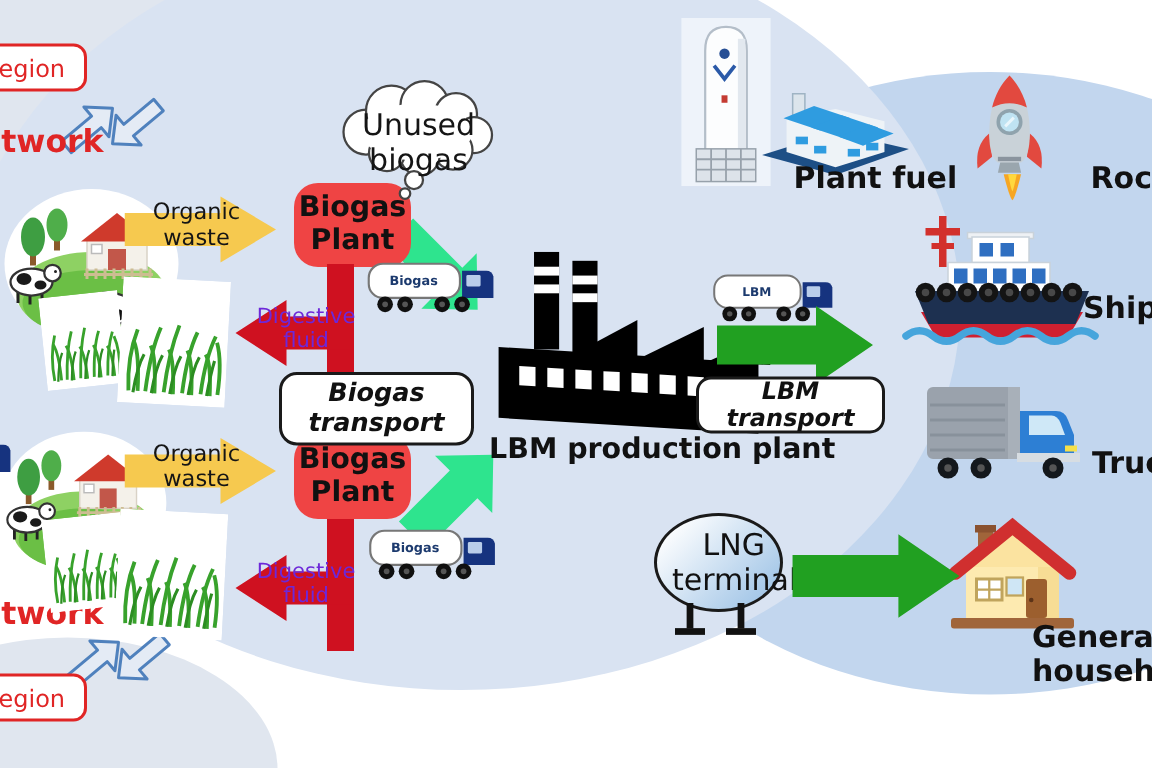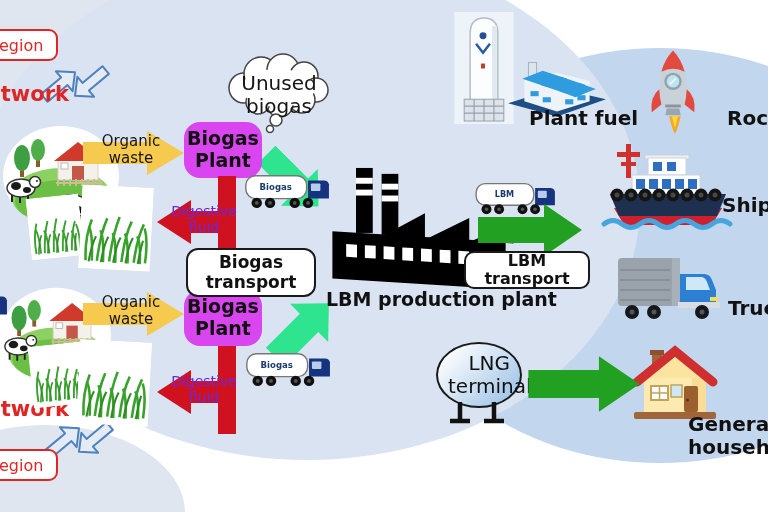--- a/index.html
+++ b/index.html
@@ -2,26 +2,26 @@
 <html><head>
 <meta charset="utf-8">
 <style>
   html,body{margin:0;padding:0;background:#fff;font-family:"DejaVu Sans","Liberation Sans",sans-serif;}
   #stage{position:relative;width:768px;height:512px;overflow:hidden;background:#fff;}
   .abs{position:absolute;}
   .ell{position:absolute;border-radius:50%;}
   .txt{position:absolute;font-weight:normal;color:#151515;text-align:center;line-height:1.15;}
   .box-label{position:absolute;background:#fff;border:2.5px solid #1a1a1a;border-radius:12px;
     display:flex;align-items:center;justify-content:center;font-weight:bold;color:#111;
-    text-align:center;line-height:1.15;}
+    text-align:center;line-height:1.15;font-style:italic;}
   .region-box{position:absolute;background:#fff;border:2.5px solid #e02525;border-radius:9px;
     color:#e02525;display:flex;align-items:center;justify-content:center;font-size:16px;}
   .network{position:absolute;color:#e02525;font-weight:bold;font-size:21px;white-space:nowrap;}
-  .green-box{position:absolute;background:#d946ef;border-radius:16px;display:flex;align-items:center;
-    font-weight:bold;font-size:19px;color:#111;text-align:center;line-height:1.15;}
+  .green-box{position:absolute;background:#ef4444;border-radius:16px;display:flex;align-items:center;
+    font-weight:bold;font-size:19px;color:#111;text-align:center;line-height:1.15;margin-left:12px;}
   .rlabel{position:absolute;font-weight:bold;font-size:20px;color:#111;white-space:nowrap;}
   .red-txt{color:#6d28d9;}
   svg{display:block;overflow:visible;}
 </style>
 </head>
 <body>
 
 <div id="stage">
 
   <svg width="0" height="0" style="position:absolute">

